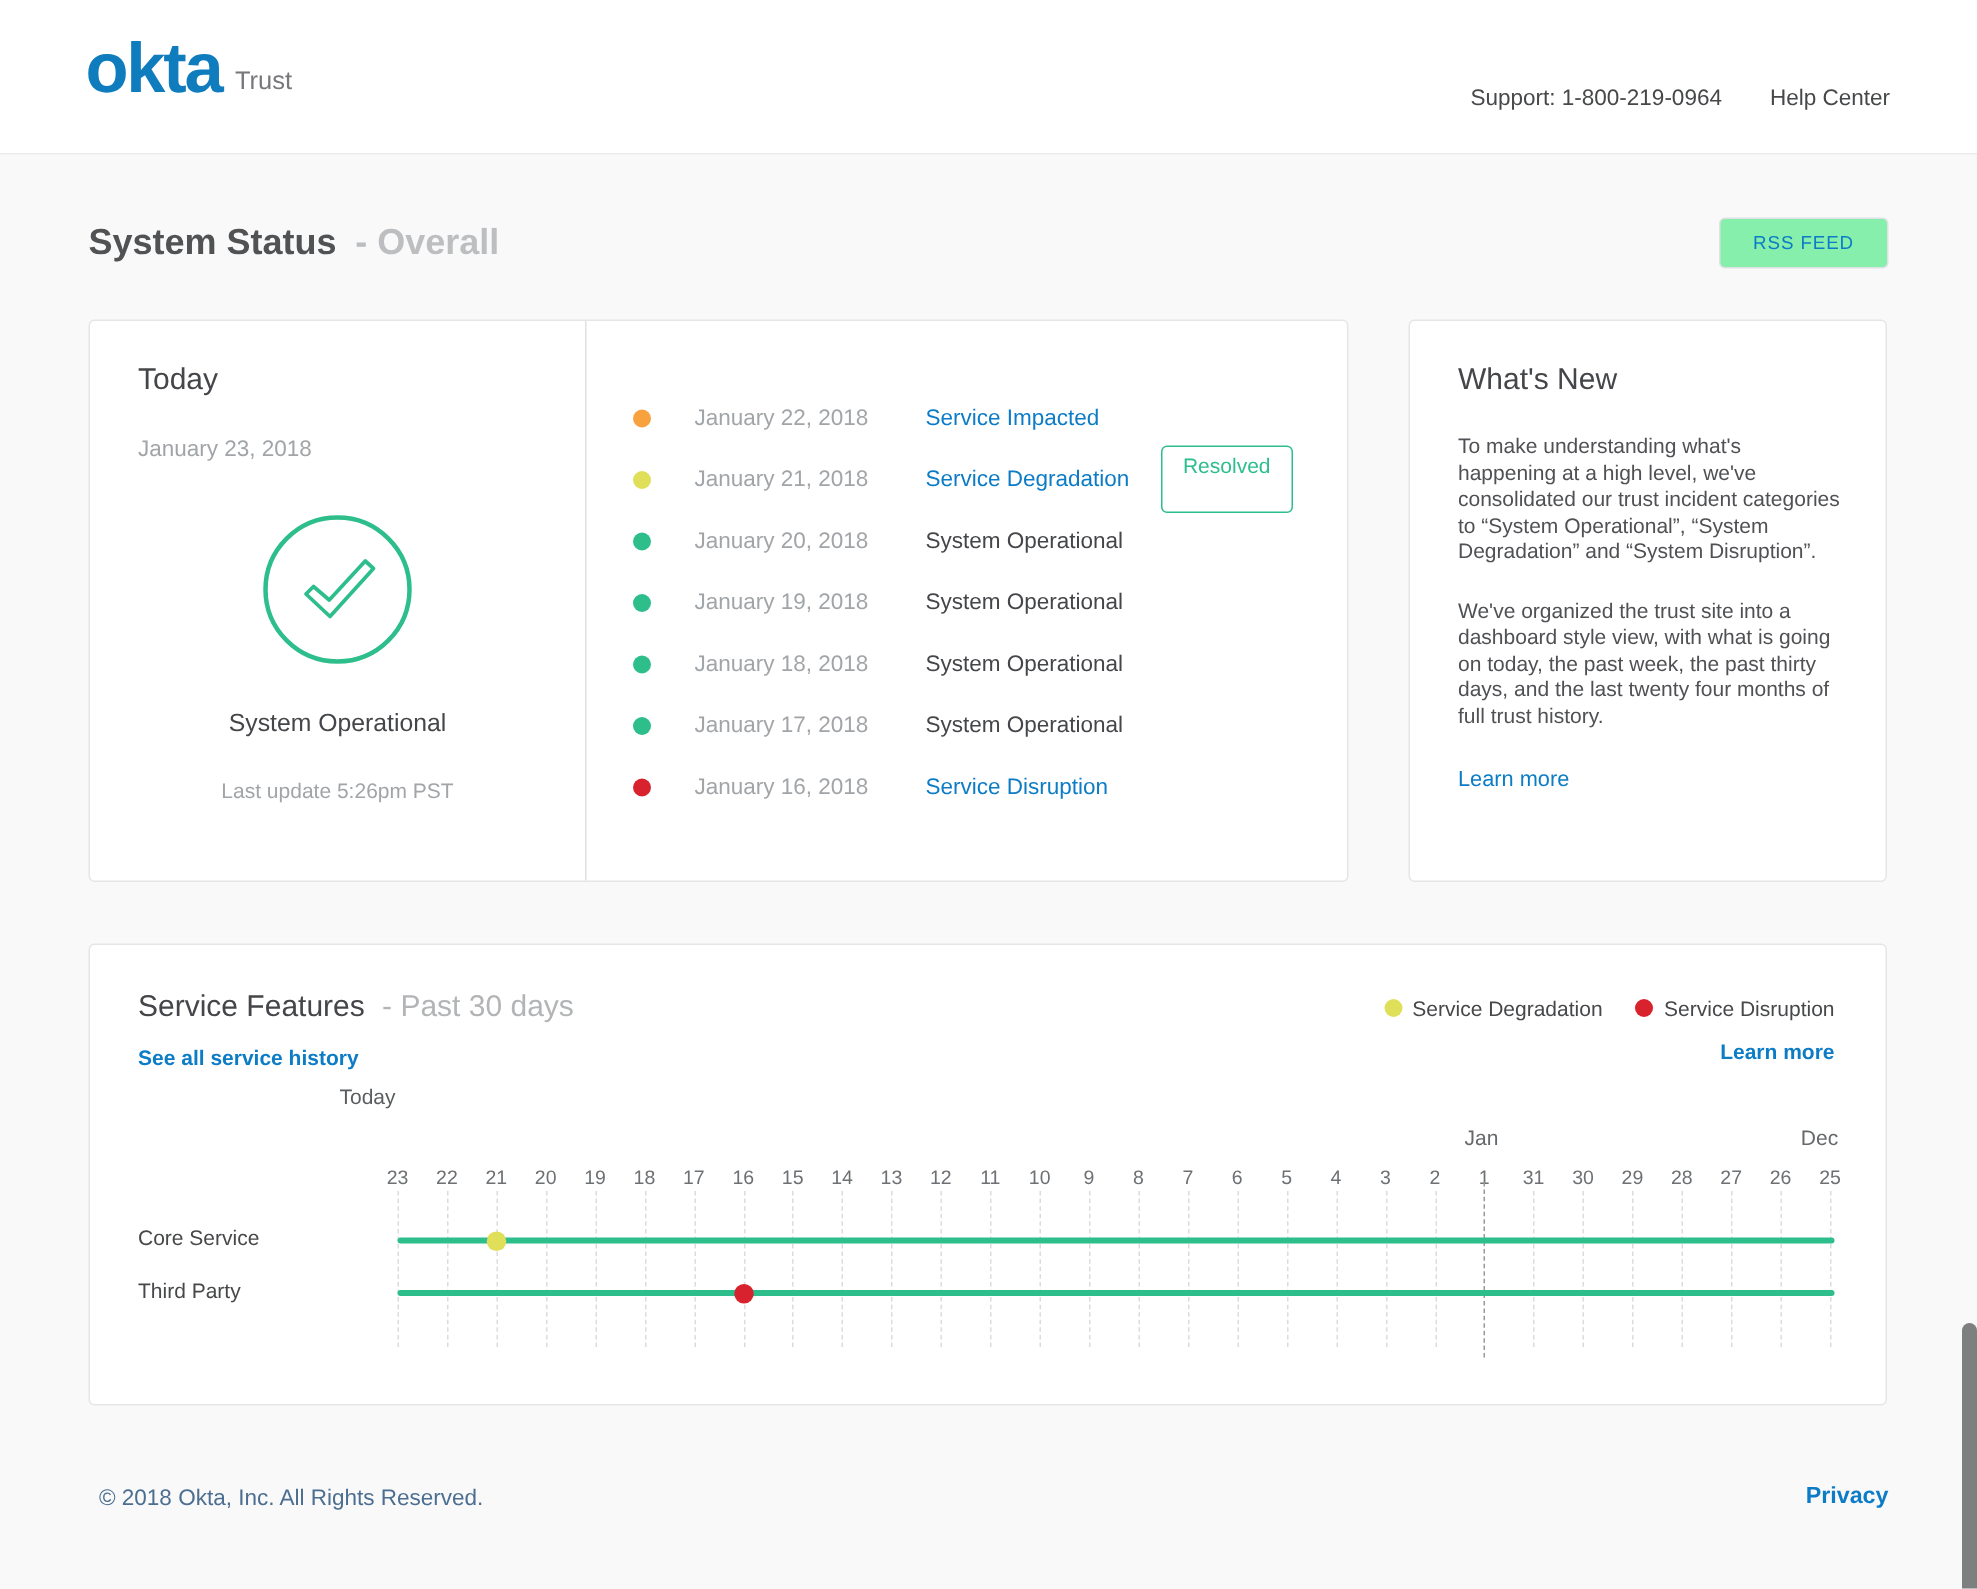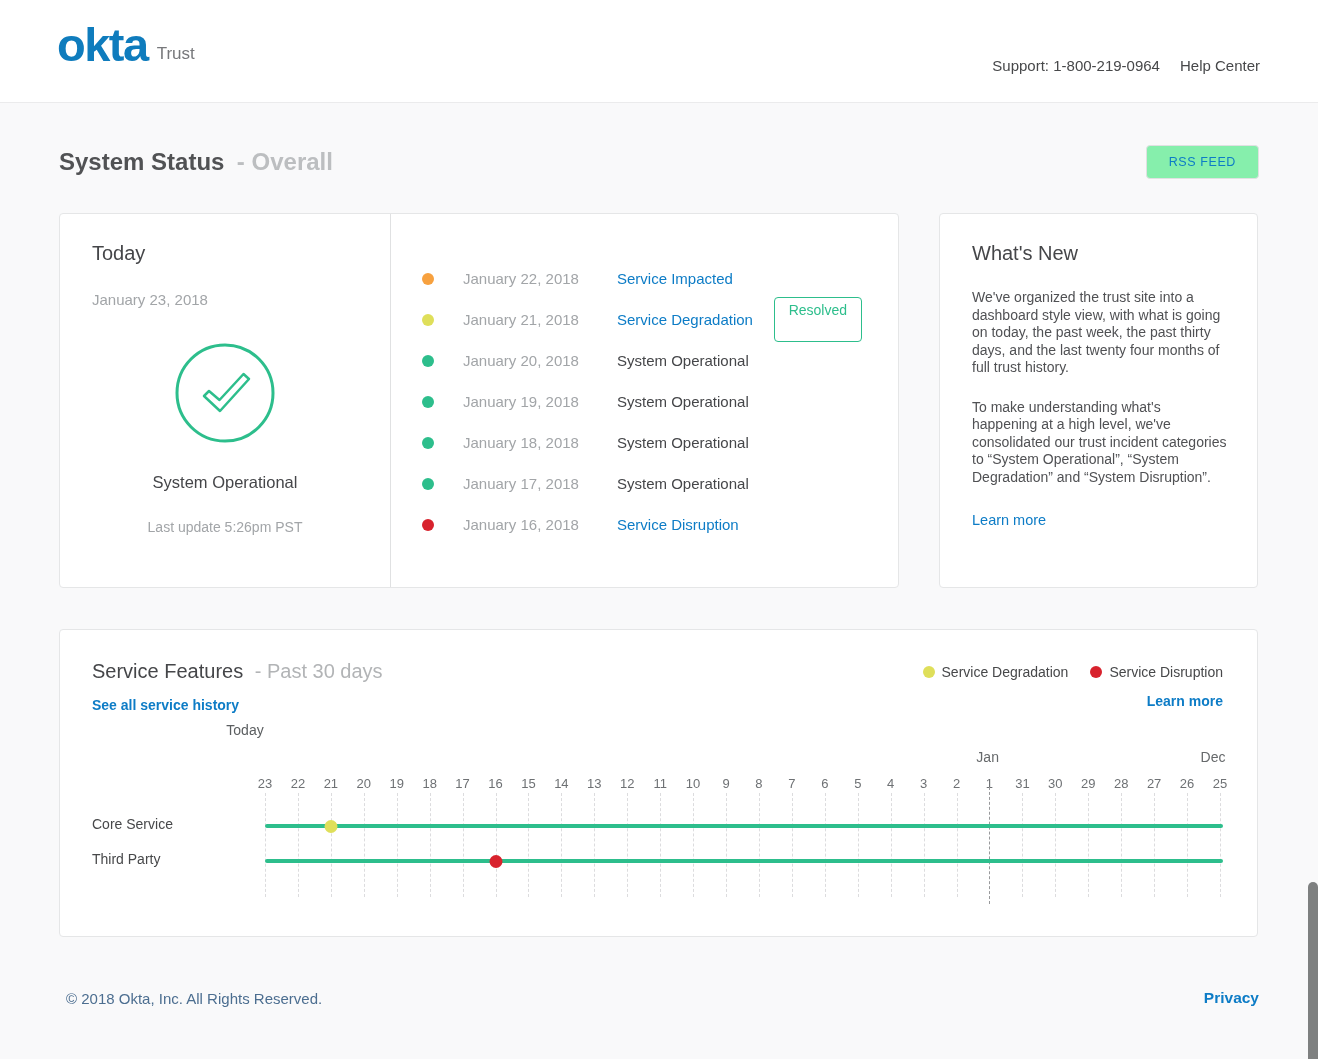--- a/index.html
+++ b/index.html
@@ -23,21 +23,21 @@
   }
   .logo-wrap { display: flex; align-items: flex-end; }
   .logo-text {
     font-size: 47px;
     font-weight: bold;
     color: #0F7CBD;
     letter-spacing: -1.5px;
     line-height: 0.82;
   }
   .logo-sub { font-size: 17px; color: #77787B; margin-left: 9px; }
-  .header-right { display: flex; align-items: flex-end; gap: 20px; margin-top: 40px; }
+  .header-right { display: flex; align-items: flex-end; gap: 32px; margin-top: 40px; }
   .header-right .hdr-item { font-size: 15px; color: #47484A; }
   a.hdr-link { text-decoration: none; color: #47484A; cursor: pointer; }
 
   
   .content { padding: 0 59px; }
   .title-row {
     margin-top: 42px;
     display: flex;
     align-items: center;
     justify-content: space-between;
@@ -213,22 +213,22 @@
               <span class="pw-dot" style="background: rgb(216, 34, 45);"></span>
               <span class="pw-date">January 16, 2018</span>
               <a class="pw-status link">Service Disruption</a>
             </div>
           </div>
       </div>
     </div>
 
     <div class="card whatsnew-card">
       <div class="card-title">What's New</div>
+      <div class="wn-para">To make understanding what's happening at a high level, we've consolidated our trust incident categories to “System Operational”, “System Degradation” and “System Disruption”.</div>
       <div class="wn-para">We've organized the trust site into a dashboard style view, with what is going on today, the past week, the past thirty days, and the last twenty four months of full trust history.</div>
-      <div class="wn-para">To make understanding what's happening at a high level, we've consolidated our trust incident categories to “System Operational”, “System Degradation” and “System Disruption”.</div>
       <a class="wn-learn">Learn more</a>
     </div>
   </div>
 
   <div class="card service-card">
     <div class="sf-header">
       <div>
         <div class="sf-title-line">
           <span class="sf-title">Service Features</span>
           <span class="sf-subtitle">- Past 30 days</span>

